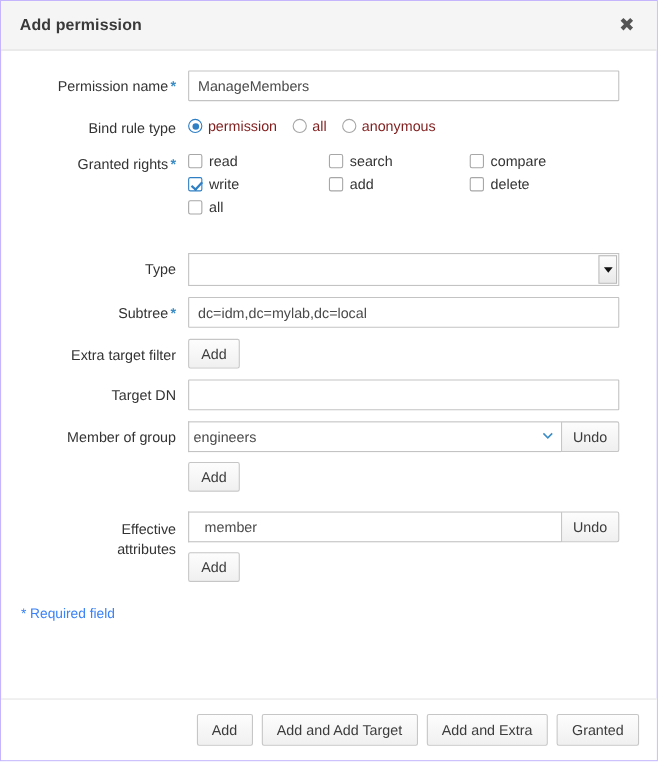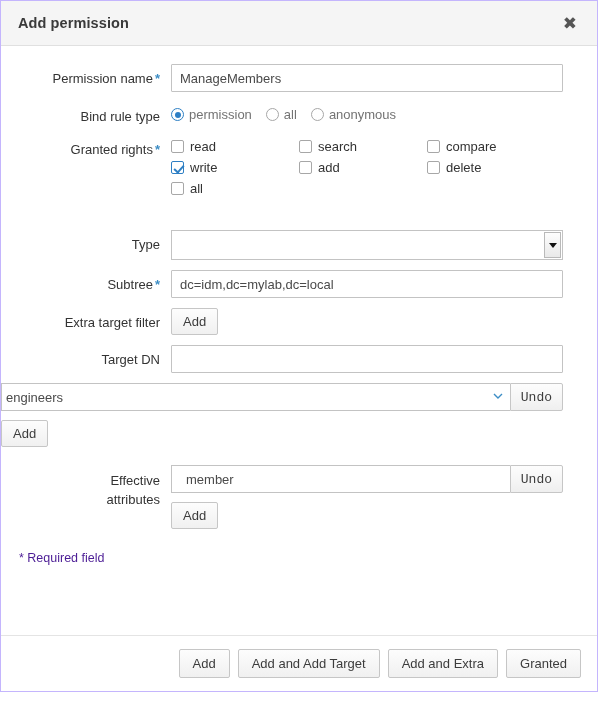--- a/index.html
+++ b/index.html
@@ -174,21 +174,21 @@
     border-color: #2e7fc4;
   }
   .radio-box.on::after {
     content: "";
     position: absolute;
     left: 2.5px; top: 2.5px;
     width: 6px; height: 6px;
     border-radius: 50%;
     background: #2e7fc4;
   }
-  .radio-label { font-size: 13px; color: #737373; }
+  .radio-label { font-size: 13px; color: #7f1d1d; }
 
   
   .cb-grid {
     padding-top: 4px;
   }
   .cb-row {
     display: flex;
     margin-bottom: 6px;
   }
   .cb-cell {
@@ -284,36 +284,36 @@
     font-family: "Liberation Sans", sans-serif;
     font-size: 13px;
     color: #4a4a4a;
     background: #ffffff;
     outline: none;
   }
   .undo-btn {
     height: 28px;
     box-sizing: border-box;
     padding: 0 10px;
-    font-family: Liberation Mono, monospace;
+    font-family: Liberation Sans, sans-serif;
     font-size: 13px;
     color: #3c3c3c;
     background: linear-gradient(#fdfdfd, #efefef);
     border: 1px solid #c6c6c6;
     border-radius: 0 2px 2px 0;
     cursor: pointer;
     white-space: nowrap;
   }
   .below-add { margin-top: 9px; }
 
   .required-note {
     margin-top: 22px;
     margin-left: 18px;
     font-size: 12.5px;
-    color: #4c1d95;
+    color: #3b82f6;
   }
 
   
   .dialog-footer {
     height: 56px;
     min-height: 56px;
     background: #ffffff;
     border-top: 1px solid #e4e4e4;
     display: flex;
     align-items: center;
@@ -464,20 +464,21 @@
     </div>
 
     <div class="field-row">
       <div class="field-label">Target DN</div>
       <div class="field-control">
         <input type="text" class="txt" value="" style="">
       </div>
     </div>
 
     <div class="field-row">
+      <div class="field-label">Member of group</div>
       <div class="field-control">
         <div class="combo-row">
           <div class="combo-field">
             <input type="text" value="engineers" style="">
             <span class="combo-chevron">
               <svg width="10" height="10" viewBox="0 0 10 10">
                 <path d="M1 3 L5 7 L9 3" stroke="#3c8dc5" stroke-width="1.4" fill="none"></path>
               </svg>
             </span>
           </div>

